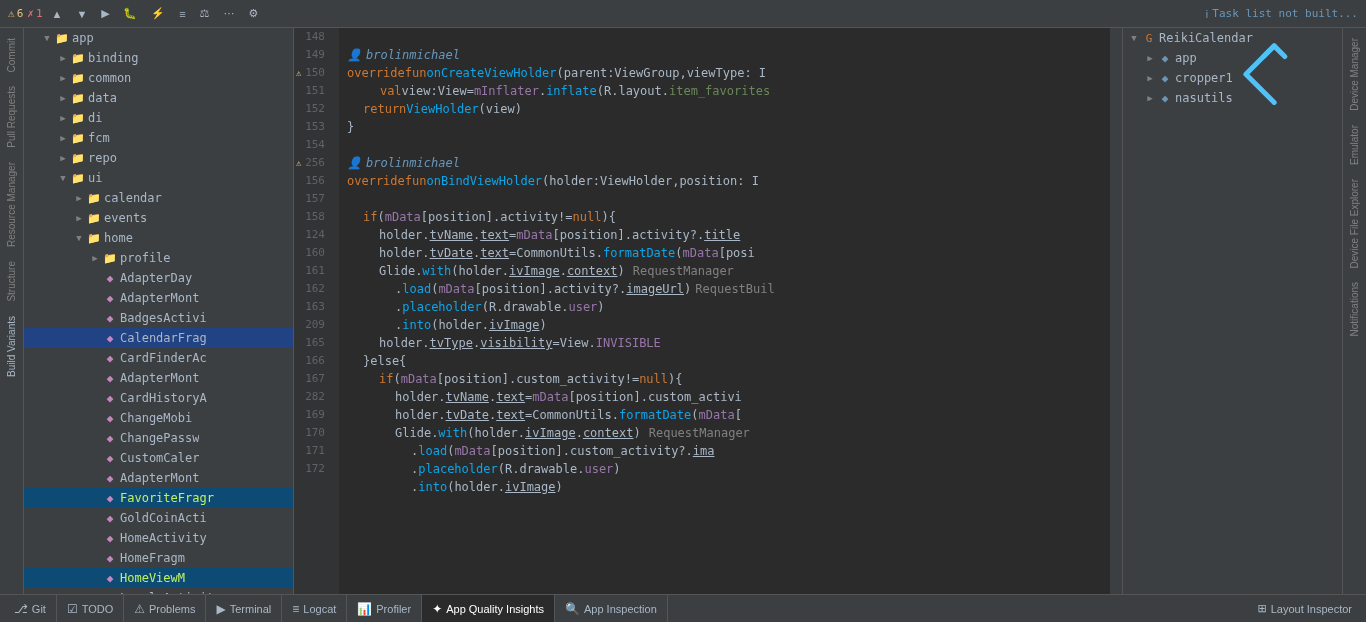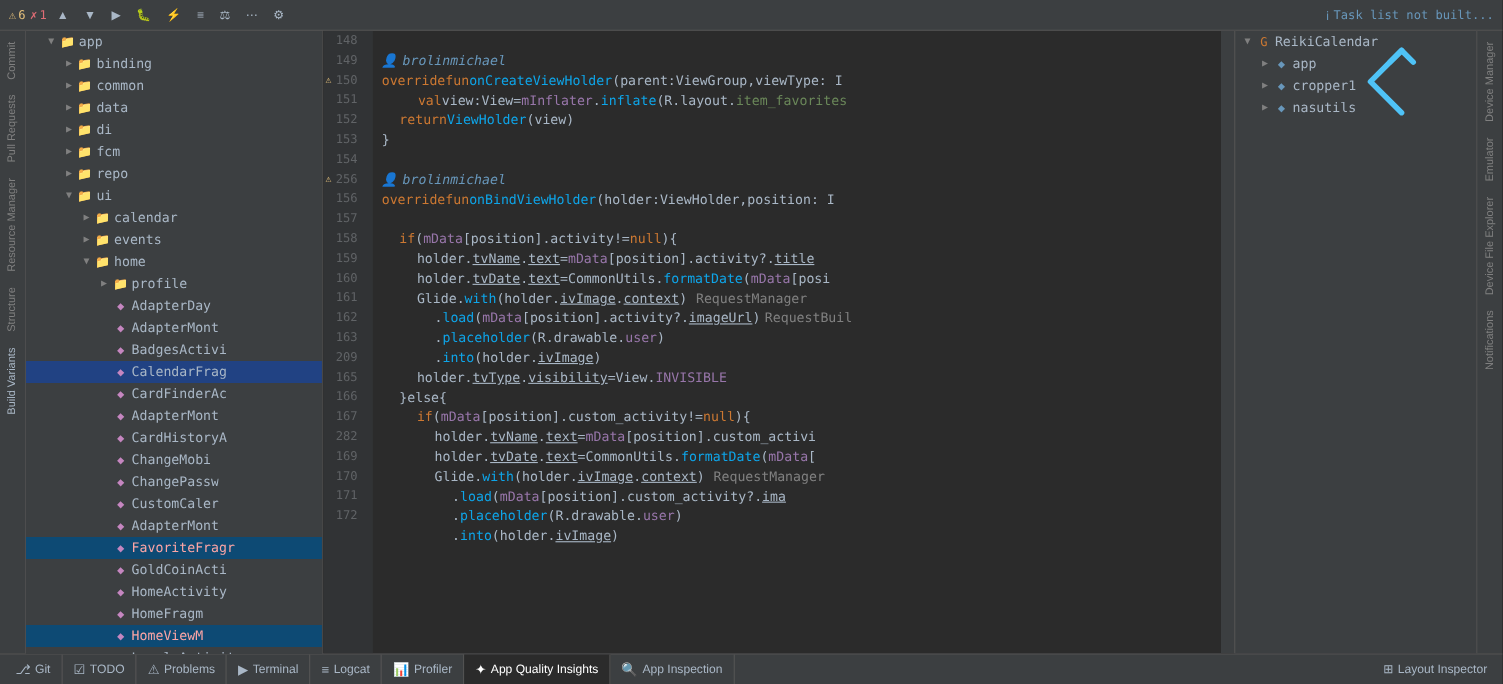--- a/index.html
+++ b/index.html
@@ -103,21 +103,21 @@
     }
     .folder-icon { color: #e5c07b; }
     .file-icon-pink { color: #c586c0; }
     .tree-label {
       color: #a9b7c6;
       font-size: 12px;
       margin-left: 2px;
       overflow: hidden;
       text-overflow: ellipsis;
     }
-    .tree-label.highlighted { color: #fca5a5; }
+    .tree-label.highlighted { color: #bef264; }
 
     
     .left-vtabs {
       width: 24px;
       background: #3c3f41;
       border-right: 1px solid #555;
       display: flex;
       flex-direction: column;
       align-items: center;
       padding-top: 4px;
@@ -612,21 +612,21 @@
         <div class="line-number">149</div>
         <div class="line-number warning">150</div>
         <div class="line-number">151</div>
         <div class="line-number">152</div>
         <div class="line-number">153</div>
         <div class="line-number">154</div>
         <div class="line-number warning">256</div>
         <div class="line-number">156</div>
         <div class="line-number">157</div>
         <div class="line-number">158</div>
-        <div class="line-number">159</div>
+        <div class="line-number">124</div>
         <div class="line-number">160</div>
         <div class="line-number">161</div>
         <div class="line-number">162</div>
         <div class="line-number">163</div>
         <div class="line-number">209</div>
         <div class="line-number">165</div>
         <div class="line-number">166</div>
         <div class="line-number">167</div>
         <div class="line-number">282</div>
         <div class="line-number">169</div>

